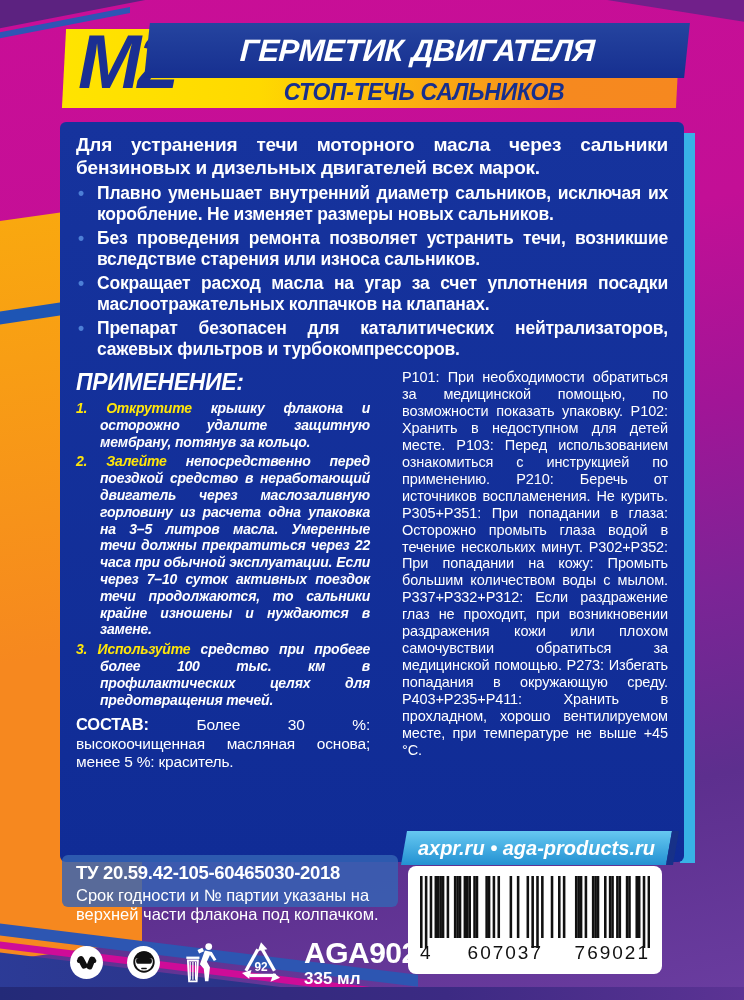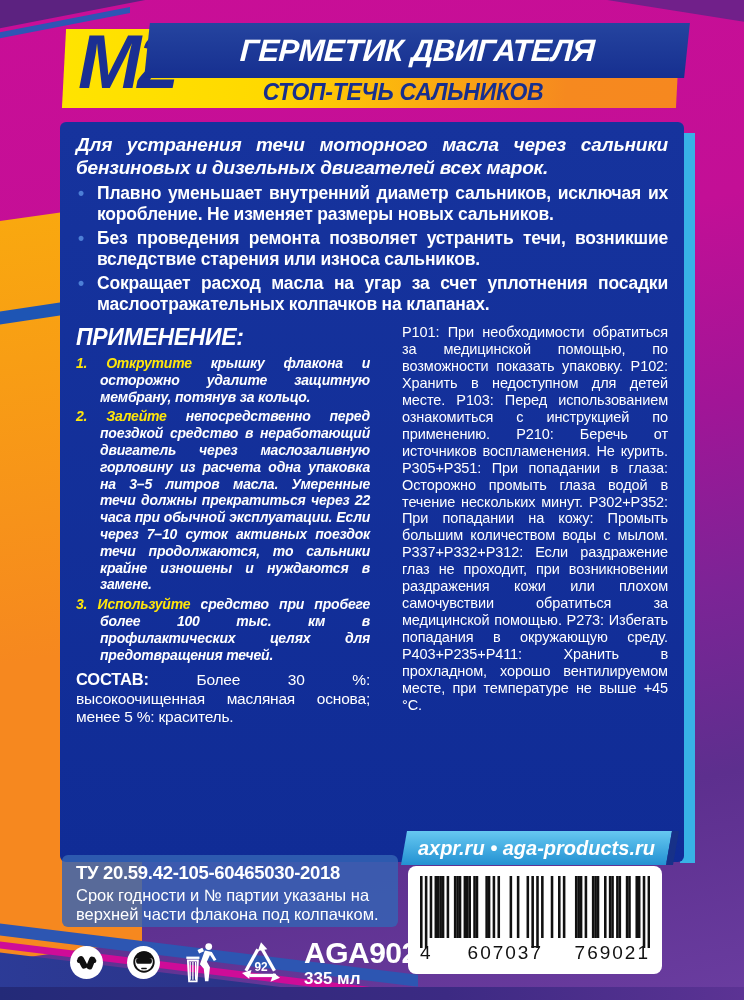--- a/index.html
+++ b/index.html
@@ -24,26 +24,26 @@
   
   .header-band{position:absolute;left:64px;top:29px;width:614px;height:79px;
     background:linear-gradient(90deg,#ffe400 0%,#ffd900 32%,#fbae10 58%,#f6891f 82%,#f6881f 100%);
     transform:skewX(-3deg);}
   .m2{position:absolute;left:78px;top:24px;font-size:76px;line-height:1;font-weight:bold;font-style:italic;
     color:#1b2f92;letter-spacing:-4px;}
   .title-bar{position:absolute;left:147px;top:23px;width:540px;height:55px;
     background:linear-gradient(180deg,#25449f,#162f90);transform:skewX(-6deg);
     display:flex;align-items:center;justify-content:center;}
   .title-bar span{font-size:31px;font-weight:bold;font-style:italic;color:#fff;letter-spacing:-.5px;transform:skewX(3deg);}
-  .subtitle{position:absolute;left:139px;top:79px;width:528px;height:28px;text-align:center;
+  .subtitle{position:absolute;left:160px;top:79px;width:528px;height:28px;text-align:center;
     font-size:23px;font-weight:bold;font-style:italic;color:#172f8e;letter-spacing:-.3px;}
   
   .panel{position:absolute;left:60px;top:122px;width:624px;height:740px;border-radius:6px;
     background:linear-gradient(180deg,#16339d,#102c96);padding:12px 16px 0;overflow:hidden;color:#fff;}
-  .intro{font-size:19px;font-weight:bold;line-height:1.21;text-align:justify;letter-spacing:-.2px;font-style:italic;}
+  .intro{font-size:19px;font-weight:bold;line-height:1.21;text-align:justify;letter-spacing:-.2px;}
   .feat{position:relative;padding-left:21px;font-size:17.5px;font-weight:bold;line-height:1.2;
     text-align:justify;letter-spacing:-.2px;margin-top:3px;}
   .feat::before{content:"•";position:absolute;left:2px;top:0;color:#4d7fd6;}
   .cols{display:flex;gap:32px;margin-top:9px;}
   .col-l{flex:0 0 294px;}
   .col-r{flex:1;}
   .app-head{font-size:23px;font-weight:bold;font-style:italic;margin:0 0 4px;letter-spacing:-.3px;}
   .step{font-size:14px;font-weight:bold;font-style:italic;line-height:1.2;text-align:justify;
     padding-left:24px;text-indent:-24px;letter-spacing:-.2px;margin-bottom:3px;}
   .step .num,.step .hl{color:#ffe60a;}
@@ -51,21 +51,21 @@
   .smallblock b{font-size:16.5px;}
   .safety{font-size:14.5px;line-height:1.17;text-align:justify;letter-spacing:-.1px;}
   .manu{font-size:13px;line-height:1.16;text-align:justify;margin-top:4px;}
   .manu b{font-size:13.5px;}
   
   .axpr{position:absolute;left:404px;top:831px;width:272px;height:34px;
     background:linear-gradient(180deg,#66c8f1,#2391d2);transform:skewX(-10deg);
     border-right:7px solid #173188;display:flex;align-items:center;justify-content:center;}
   .axpr span{transform:skewX(10deg);color:#fff;font-size:20px;font-weight:bold;font-style:italic;}
   
-  .tu-box{position:absolute;left:62px;top:855px;width:336px;height:72px;border-radius:6px;
+  .tu-box{position:absolute;left:62px;top:855px;width:336px;height:52px;border-radius:6px;
     background:rgba(52,100,180,.82);color:#fff;padding:7px 14px;}
   .tu-num{font-size:18.5px;font-weight:bold;letter-spacing:-.3px;}
   .tu-note{font-size:16.5px;line-height:1.13;margin-top:2px;}
   
   .footer{position:absolute;left:70px;top:934px;height:56px;display:flex;align-items:center;gap:24px;}
   .circ{width:33px;height:33px;border-radius:50%;background:#fff;display:flex;align-items:center;justify-content:center;}
   .sku-block{margin-left:0;color:#fff;line-height:1;}
   .sku{font-size:30px;font-weight:bold;letter-spacing:-.5px;}
   .vol{font-size:17px;font-weight:bold;margin-top:2px;}
   
@@ -93,20 +93,21 @@
 <div class="title-bar" data-name="title-bar">
   <span data-name="product-title">ГЕРМЕТИК ДВИГАТЕЛЯ</span>
 </div>
 <div class="subtitle" data-name="product-subtitle">СТОП-ТЕЧЬ САЛЬНИКОВ</div>
 
 <div class="panel" data-name="description-panel">
   <div class="intro" data-name="intro-text">Для устранения течи моторного масла через сальники бензиновых и дизельных двигателей всех марок.</div>
   <div class="feat" data-name="feature-item">Плавно уменьшает внутренний диаметр сальников, исключая их коробление. Не изменяет размеры новых сальников.</div>
   <div class="feat" data-name="feature-item">Без проведения ремонта позволяет устранить течи, возникшие вследствие старения или износа сальников.</div>
   <div class="feat" data-name="feature-item">Сокращает расход масла на угар за счет уплотнения посадки маслоотражательных колпачков на клапанах.</div>
+  <div class="feat" data-name="feature-item">Препарат безопасен для каталитических нейтрализаторов, сажевых фильтров и турбокомпрессоров.</div>
 
   <div class="cols">
     <div class="col-l" data-name="application-column">
       <div class="app-head" data-name="application-heading">ПРИМЕНЕНИЕ:</div>
       <div class="step" data-name="application-step-1"><span class="num" data-name="step-number">1.</span> <span class="hl" data-name="step-highlight">Открутите</span> <span data-name="step-text">крышку флакона и осторожно удалите защитную мембрану, потянув за кольцо.</span></div>
       <div class="step" data-name="application-step-2"><span class="num" data-name="step-number">2.</span> <span class="hl" data-name="step-highlight">Залейте</span> <span data-name="step-text">непосредственно перед поездкой средство в неработающий двигатель через маслозаливную горловину из расчета одна упаковка на 3–5 литров масла. Умеренные течи должны прекратиться через 22 часа при обычной эксплуатации. Если через 7–10 суток активных поездок течи продолжаются, то сальники крайне изношены и нуждаются в замене.</span></div>
       <div class="step" data-name="application-step-3"><span class="num" data-name="step-number">3.</span> <span class="hl" data-name="step-highlight">Используйте</span> <span data-name="step-text">средство при пробеге более 100 тыс. км в профилактических целях для предотвращения течей.</span></div>
       <div class="smallblock" data-name="composition"><b data-name="composition-label">СОСТАВ:</b> <span data-name="composition-text">Более 30 %: высокоочищенная масляная основа; менее 5 %: краситель.</span></div>
 
     </div>

